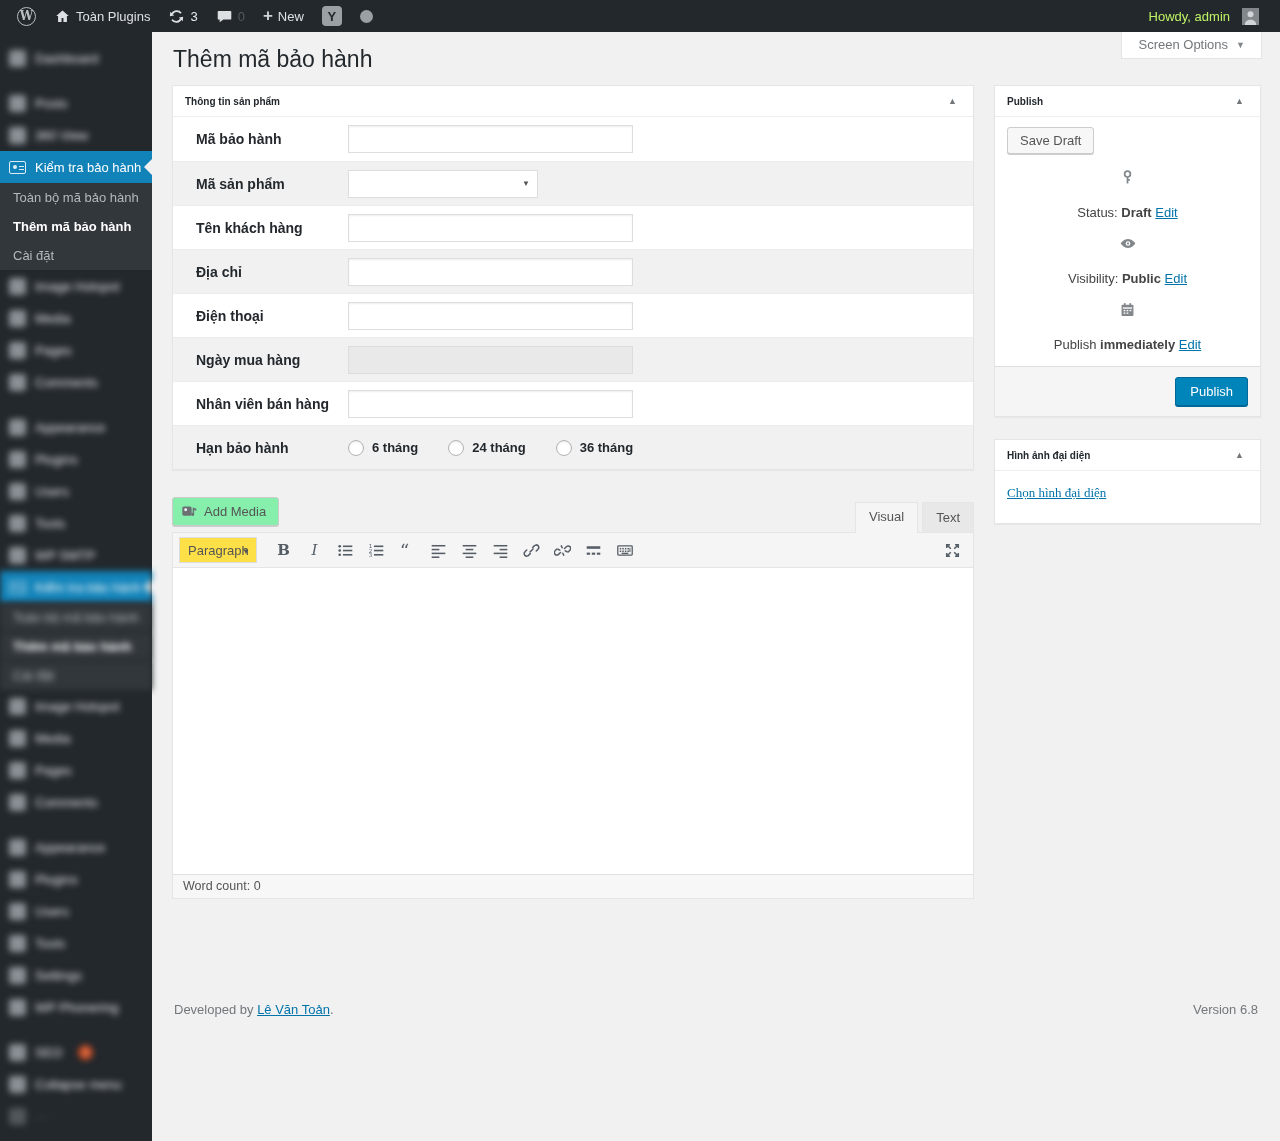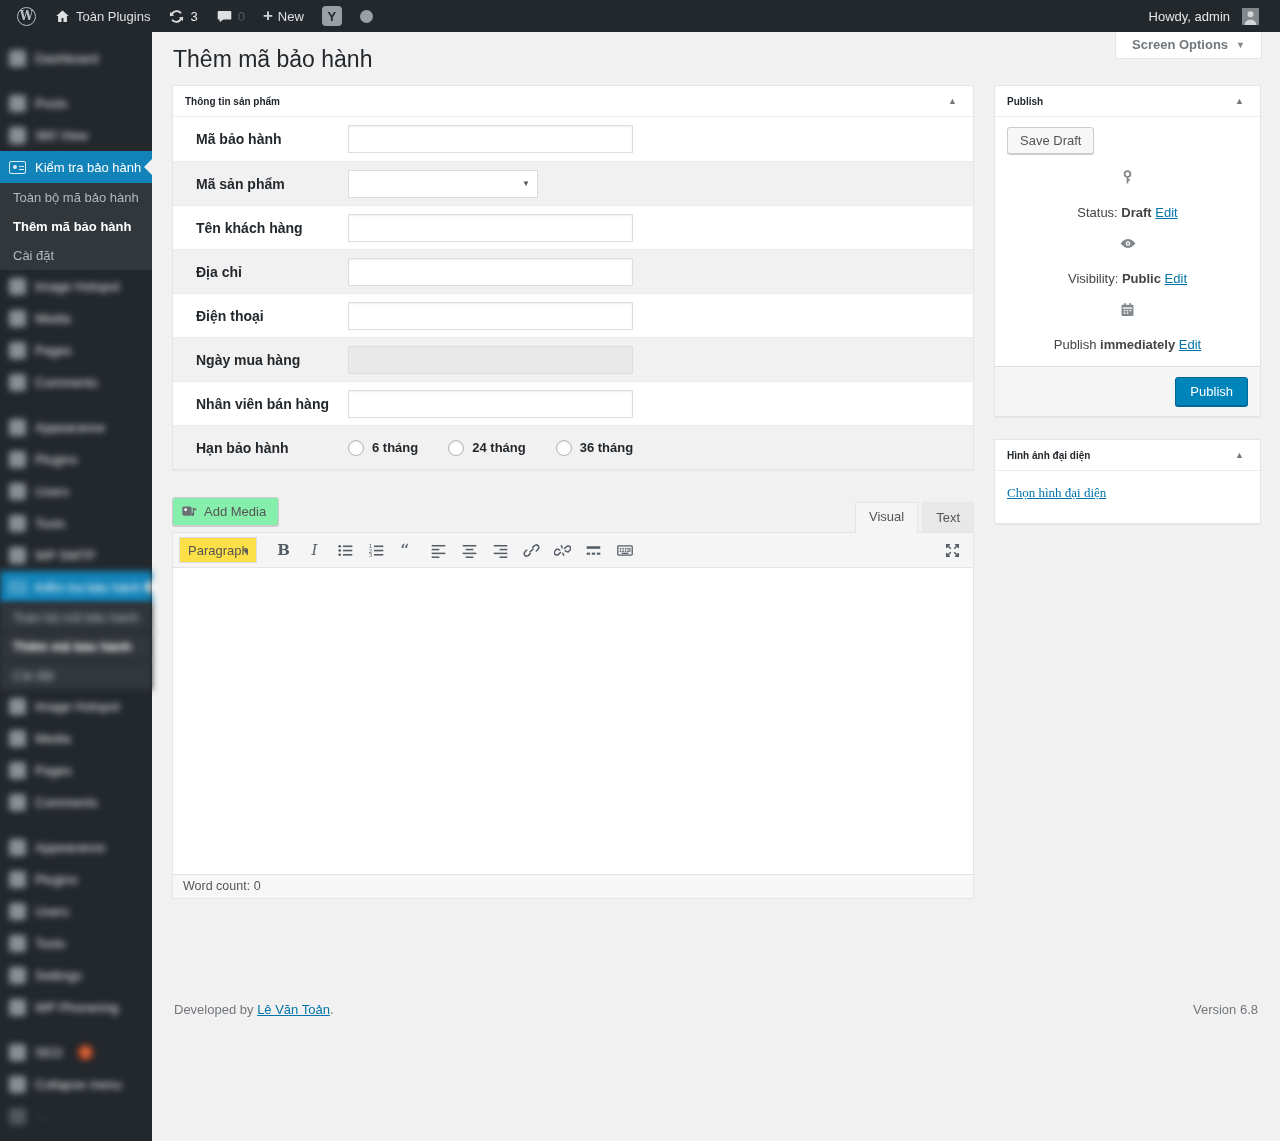--- a/index.html
+++ b/index.html
@@ -26,21 +26,21 @@
   }
   .ab-count { font-size:13px; color:#e8eaec; }
   .ab-count.dim { color:#8d9298; }
   .plus { font-size:17px; font-weight:bold; color:#cfd3d7; line-height:1; margin-top:-2px; }
   .yoast {
     width:20px; height:20px; border-radius:4px; background:#9ba0a5; color:#23282d;
     display:flex; align-items:center; justify-content:center; font-weight:bold; font-size:13px;
   }
   .graydot { width:13px; height:13px; border-radius:50%; background:#9ba0a5; display:inline-block; }
   .avatar { width:17px; height:17px; background:#82878c; display:inline-block; overflow:hidden; margin-left:7px; }
-  .howdy { color:#e5e5e5; }
+  .howdy { color:#bef264; }
   
   .sidebar {
     position:absolute; top:32px; left:0; bottom:0; width:152px;
     background:#23282d; z-index:10; padding-top:10px;
   }
   .menu-item { position:relative; display:flex; align-items:center; cursor:pointer; }
   .menu-item.t-top { padding:7px 8px 7px 9px; color:#e8eaec; font-size:13px; gap:9px; min-height:32px; }
   .mi-icon { width:17px; height:17px; flex:0 0 17px; border-radius:3px; background:#9ea3a8; opacity:.85; }
   .t-top.active { background:#1283b9; color:#fff; }
   .t-top.active .mi-icon { background:transparent; }
@@ -61,21 +61,21 @@
   .mi-badge {
     margin-left:7px; min-width:15px; height:15px; border-radius:50%;
     background:#ca4a1f; color:#fff; font-size:9px; display:flex;
     align-items:center; justify-content:center; padding:0 3px;
   }
   
   .wpcontent { position:absolute; top:32px; left:152px; right:0; bottom:0; padding:0 20px; }
   .screen-options {
     position:absolute; top:0; right:18px; background:#fff;
     border:1px solid #e5e5e5; border-top:none; padding:5px 16px 6px;
-    color:#72777c; font-size:13px; display:flex; gap:8px; align-items:center; cursor:pointer;font-weight:bold;
+    color:#72777c; font-size:13px; display:flex; gap:8px; align-items:center; cursor:pointer;
   }
   .screen-options .caret { font-size:9px; color:#82878c; }
   .page-title { font-size:23px; font-weight:400; color:#23282d; margin:0; padding:14px 0 12px 1px; }
   .columns { display:flex; gap:20px; align-items:flex-start; }
   .col-main { width:802px; flex:0 0 802px; }
   .col-side { width:267px; flex:0 0 267px; }
   .postbox { background:#fff; border:1px solid #e5e5e5; box-shadow:0 1px 1px rgba(0,0,0,.04); }
   .postbox-header {
     display:flex; align-items:center; justify-content:space-between;
     padding:8px 12px; border-bottom:1px solid #eee;

